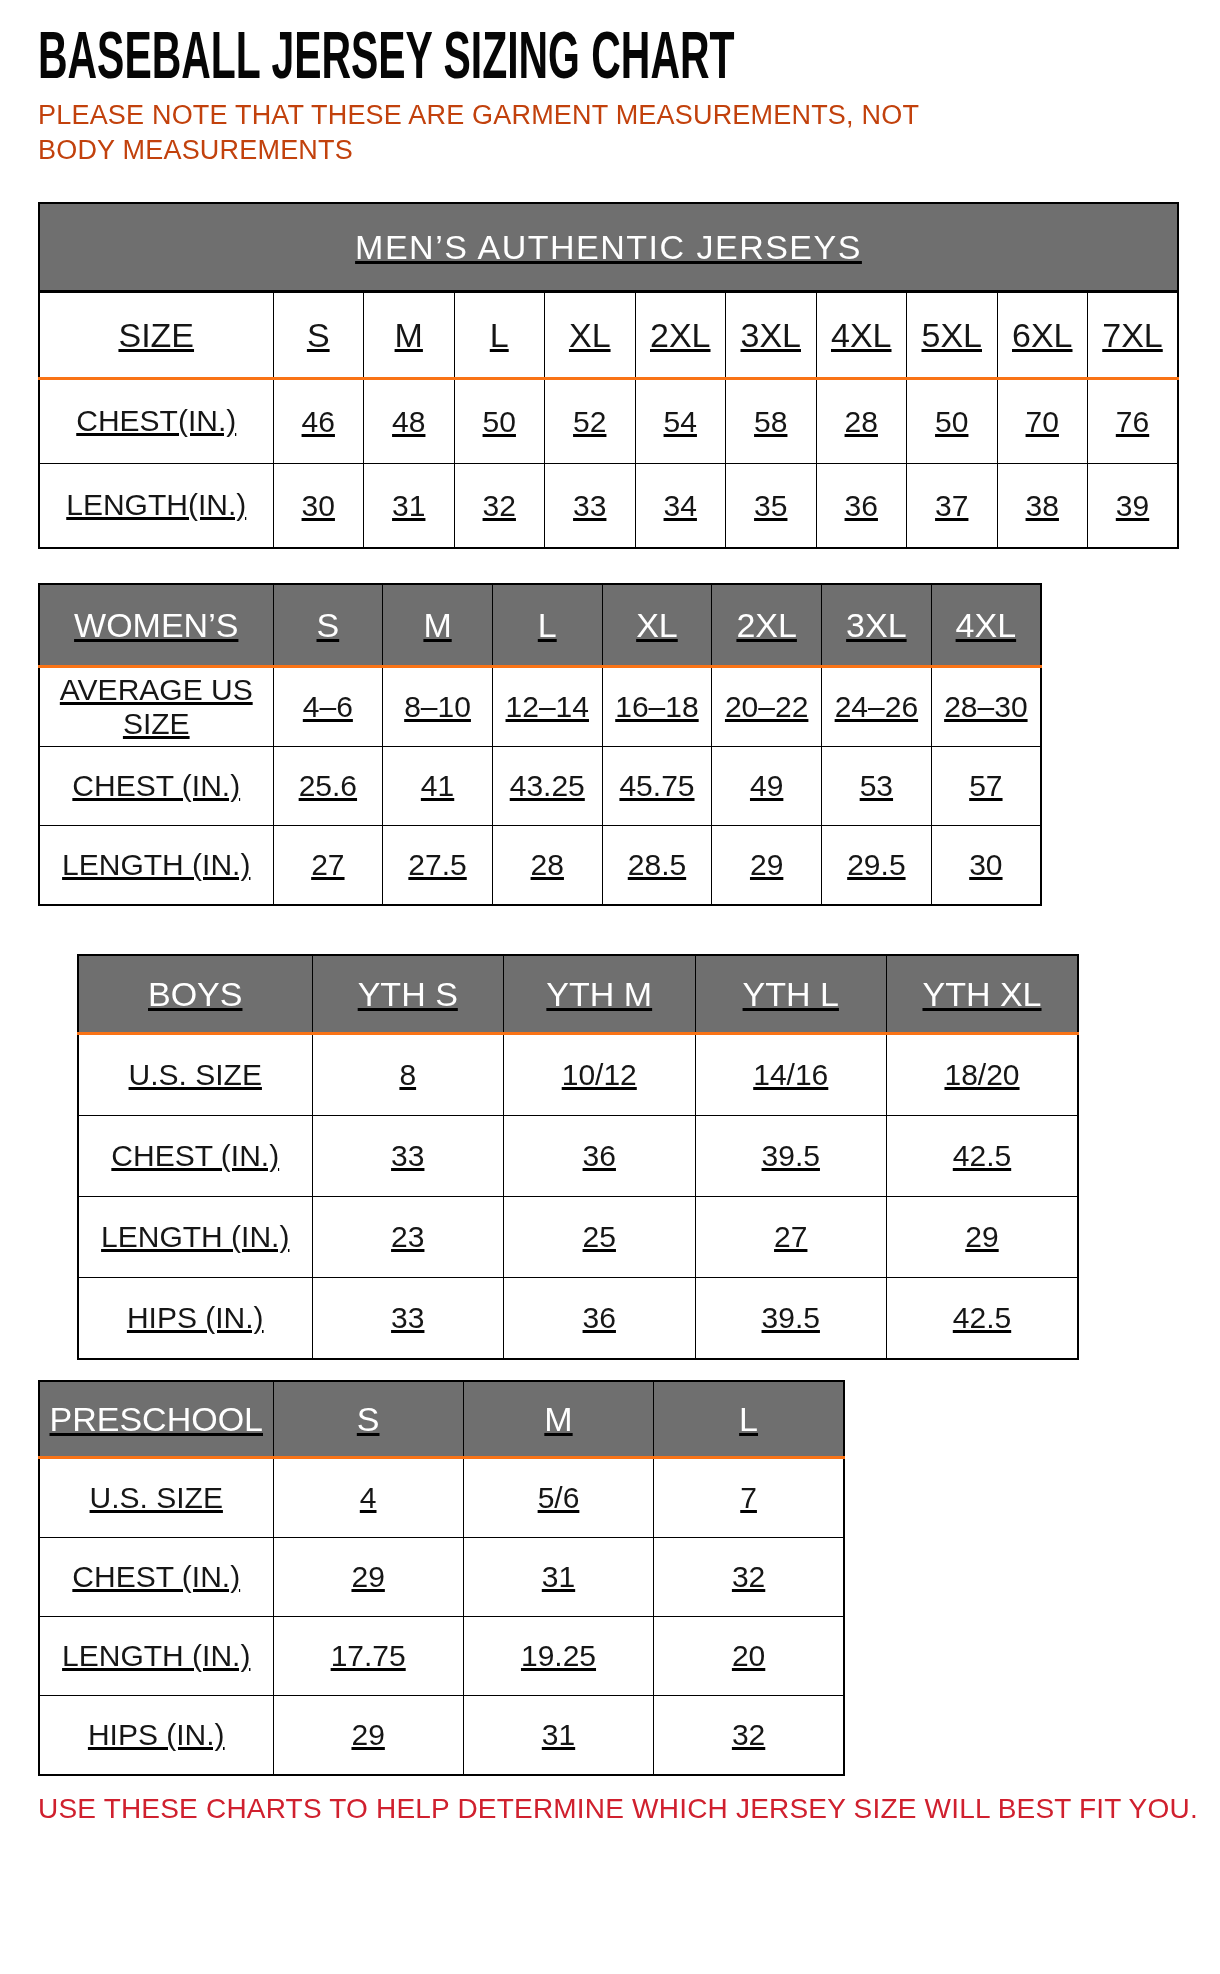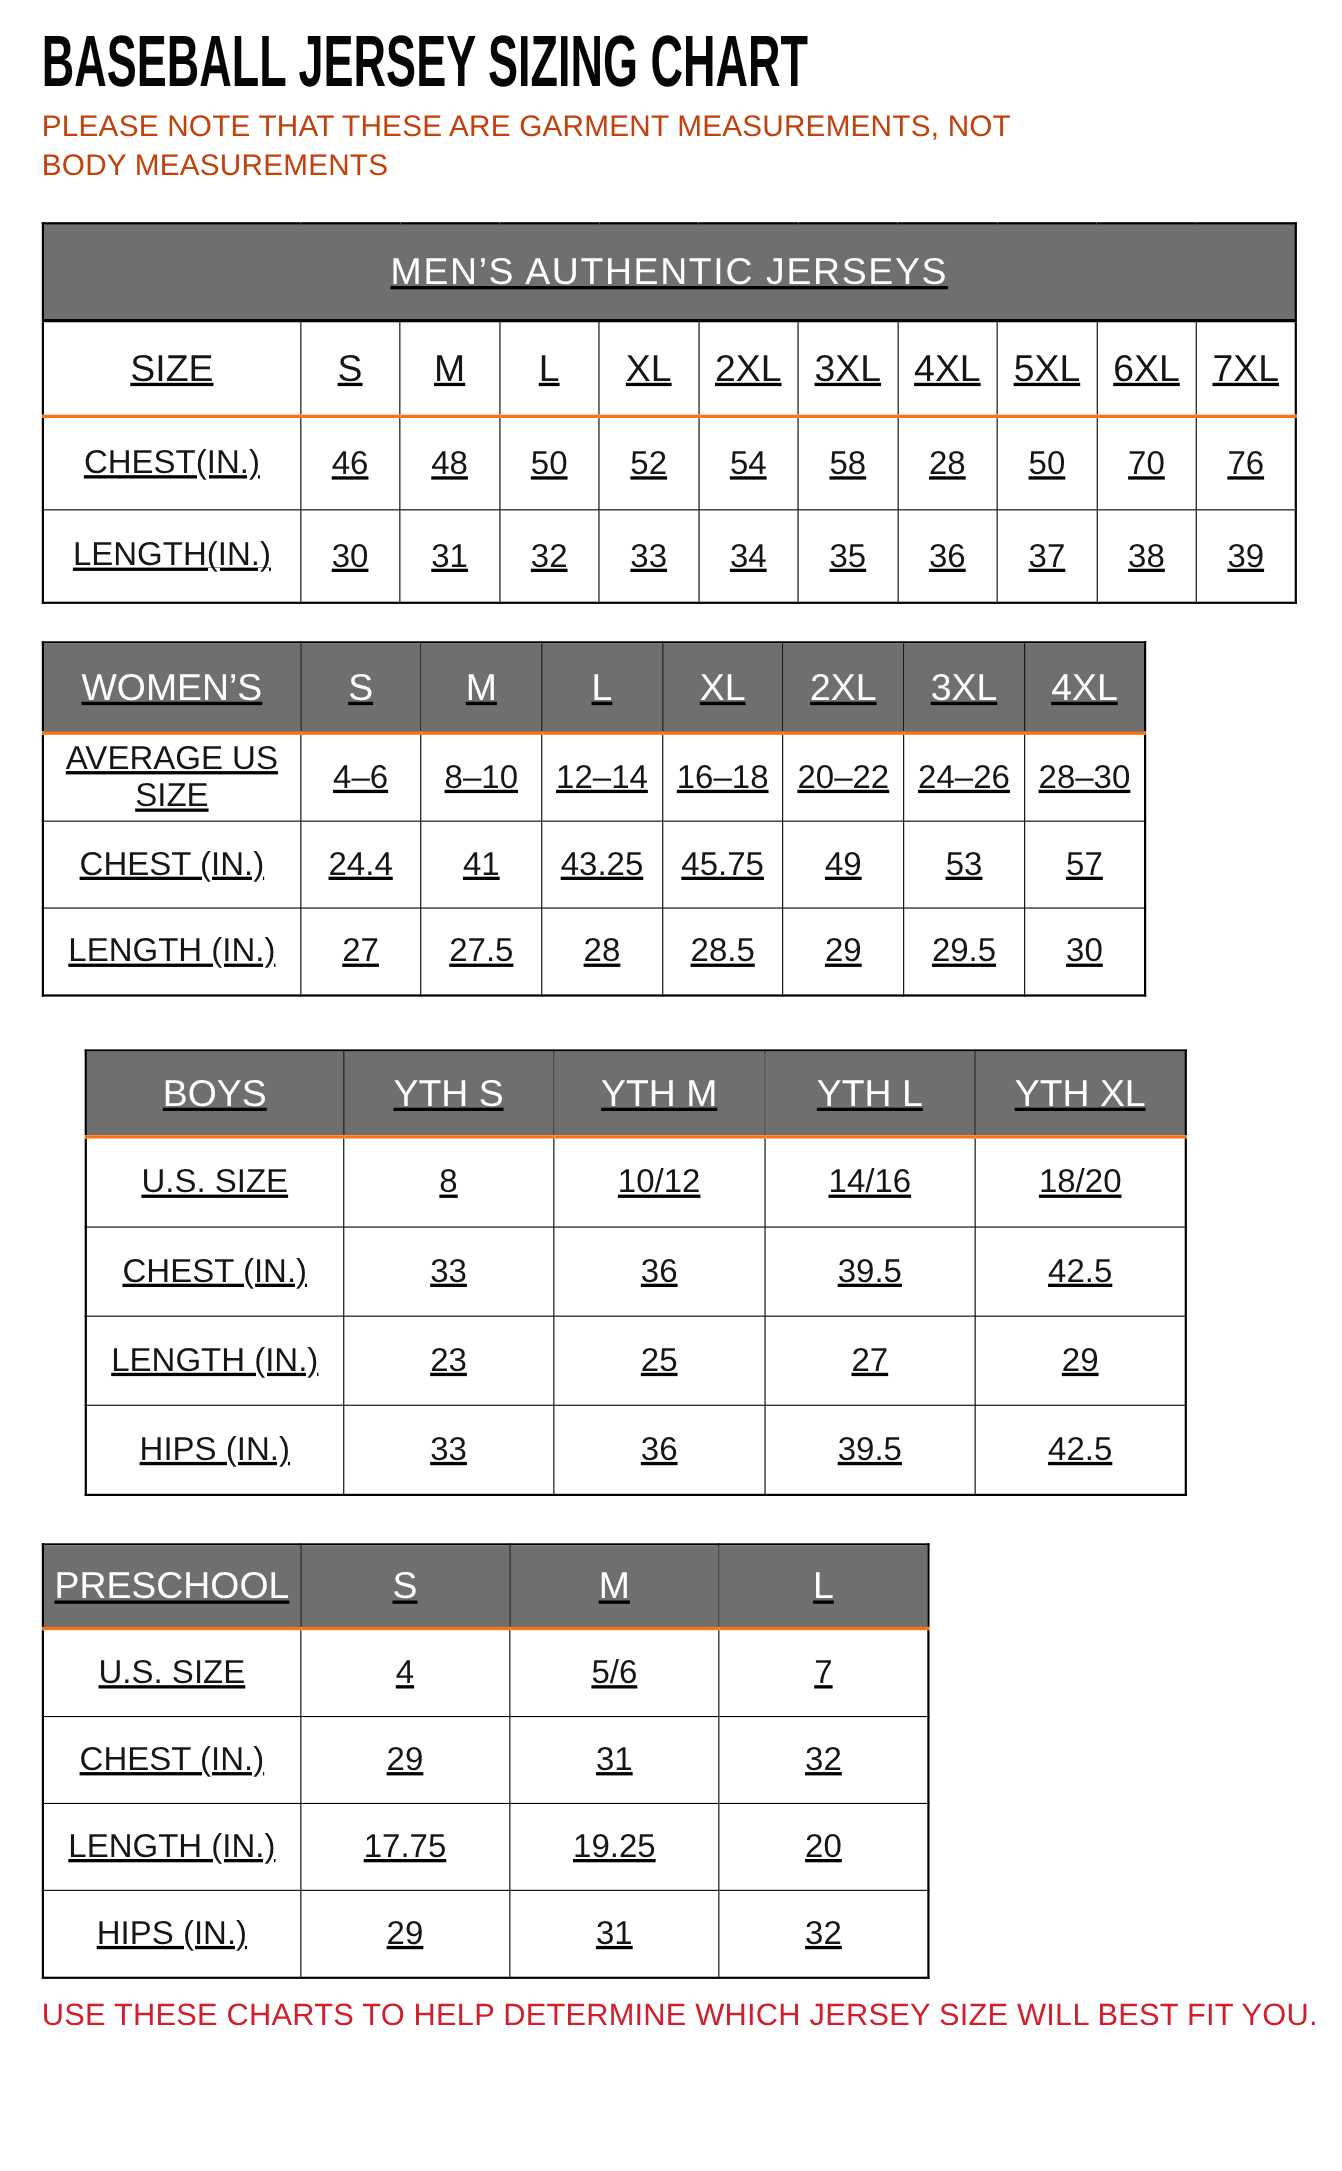--- a/index.html
+++ b/index.html
@@ -55,21 +55,21 @@
   .t-womens    tr.data-row td   { height: 78px; }
   .t-boys      { width: 1002px; }
   .t-boys      tr.head-row td   { height: 76px; }
   .t-boys      tr.data-row td   { height: 80px; }
   .t-preschool { width: 807px;  }
   .t-preschool tr.head-row td   { height: 74px; }
   .t-preschool tr.data-row td   { height: 78px; }
   .table-host { margin: 0; text-decoration: underline; }
   #host-mens      { margin-bottom: 34px; }
   #host-womens    { margin-bottom: 48px; }
-  #host-boys      { margin-bottom: 43px; padding-left: 39px; }
+  #host-boys      { margin-bottom: 20px; padding-left: 39px; }
   #host-preschool { margin-bottom: 0; }
 </style>
 </head>
 <body>
 
 <main>
   <h1 class="page-title">BASEBALL JERSEY SIZING CHART</h1>
   <p class="note">PLEASE NOTE THAT THESE ARE GARMENT MEASUREMENTS, NOT BODY MEASUREMENTS</p>
 
   <div id="host-mens" class="table-host">
@@ -161,21 +161,21 @@
             <td>4–6</td>
             <td>8–10</td>
             <td>12–14</td>
             <td>16–18</td>
             <td>20–22</td>
             <td>24–26</td>
             <td>28–30</td>
           </tr>
           <tr class="data-row">
             <td class="row-label">CHEST (IN.)</td>
-            <td>24.4</td>
+            <td>25.6</td>
             <td>41</td>
             <td>43.25</td>
             <td>45.75</td>
             <td>49</td>
             <td>53</td>
             <td>57</td>
           </tr>
           <tr class="data-row">
             <td class="row-label">LENGTH (IN.)</td>
             <td>27</td>

